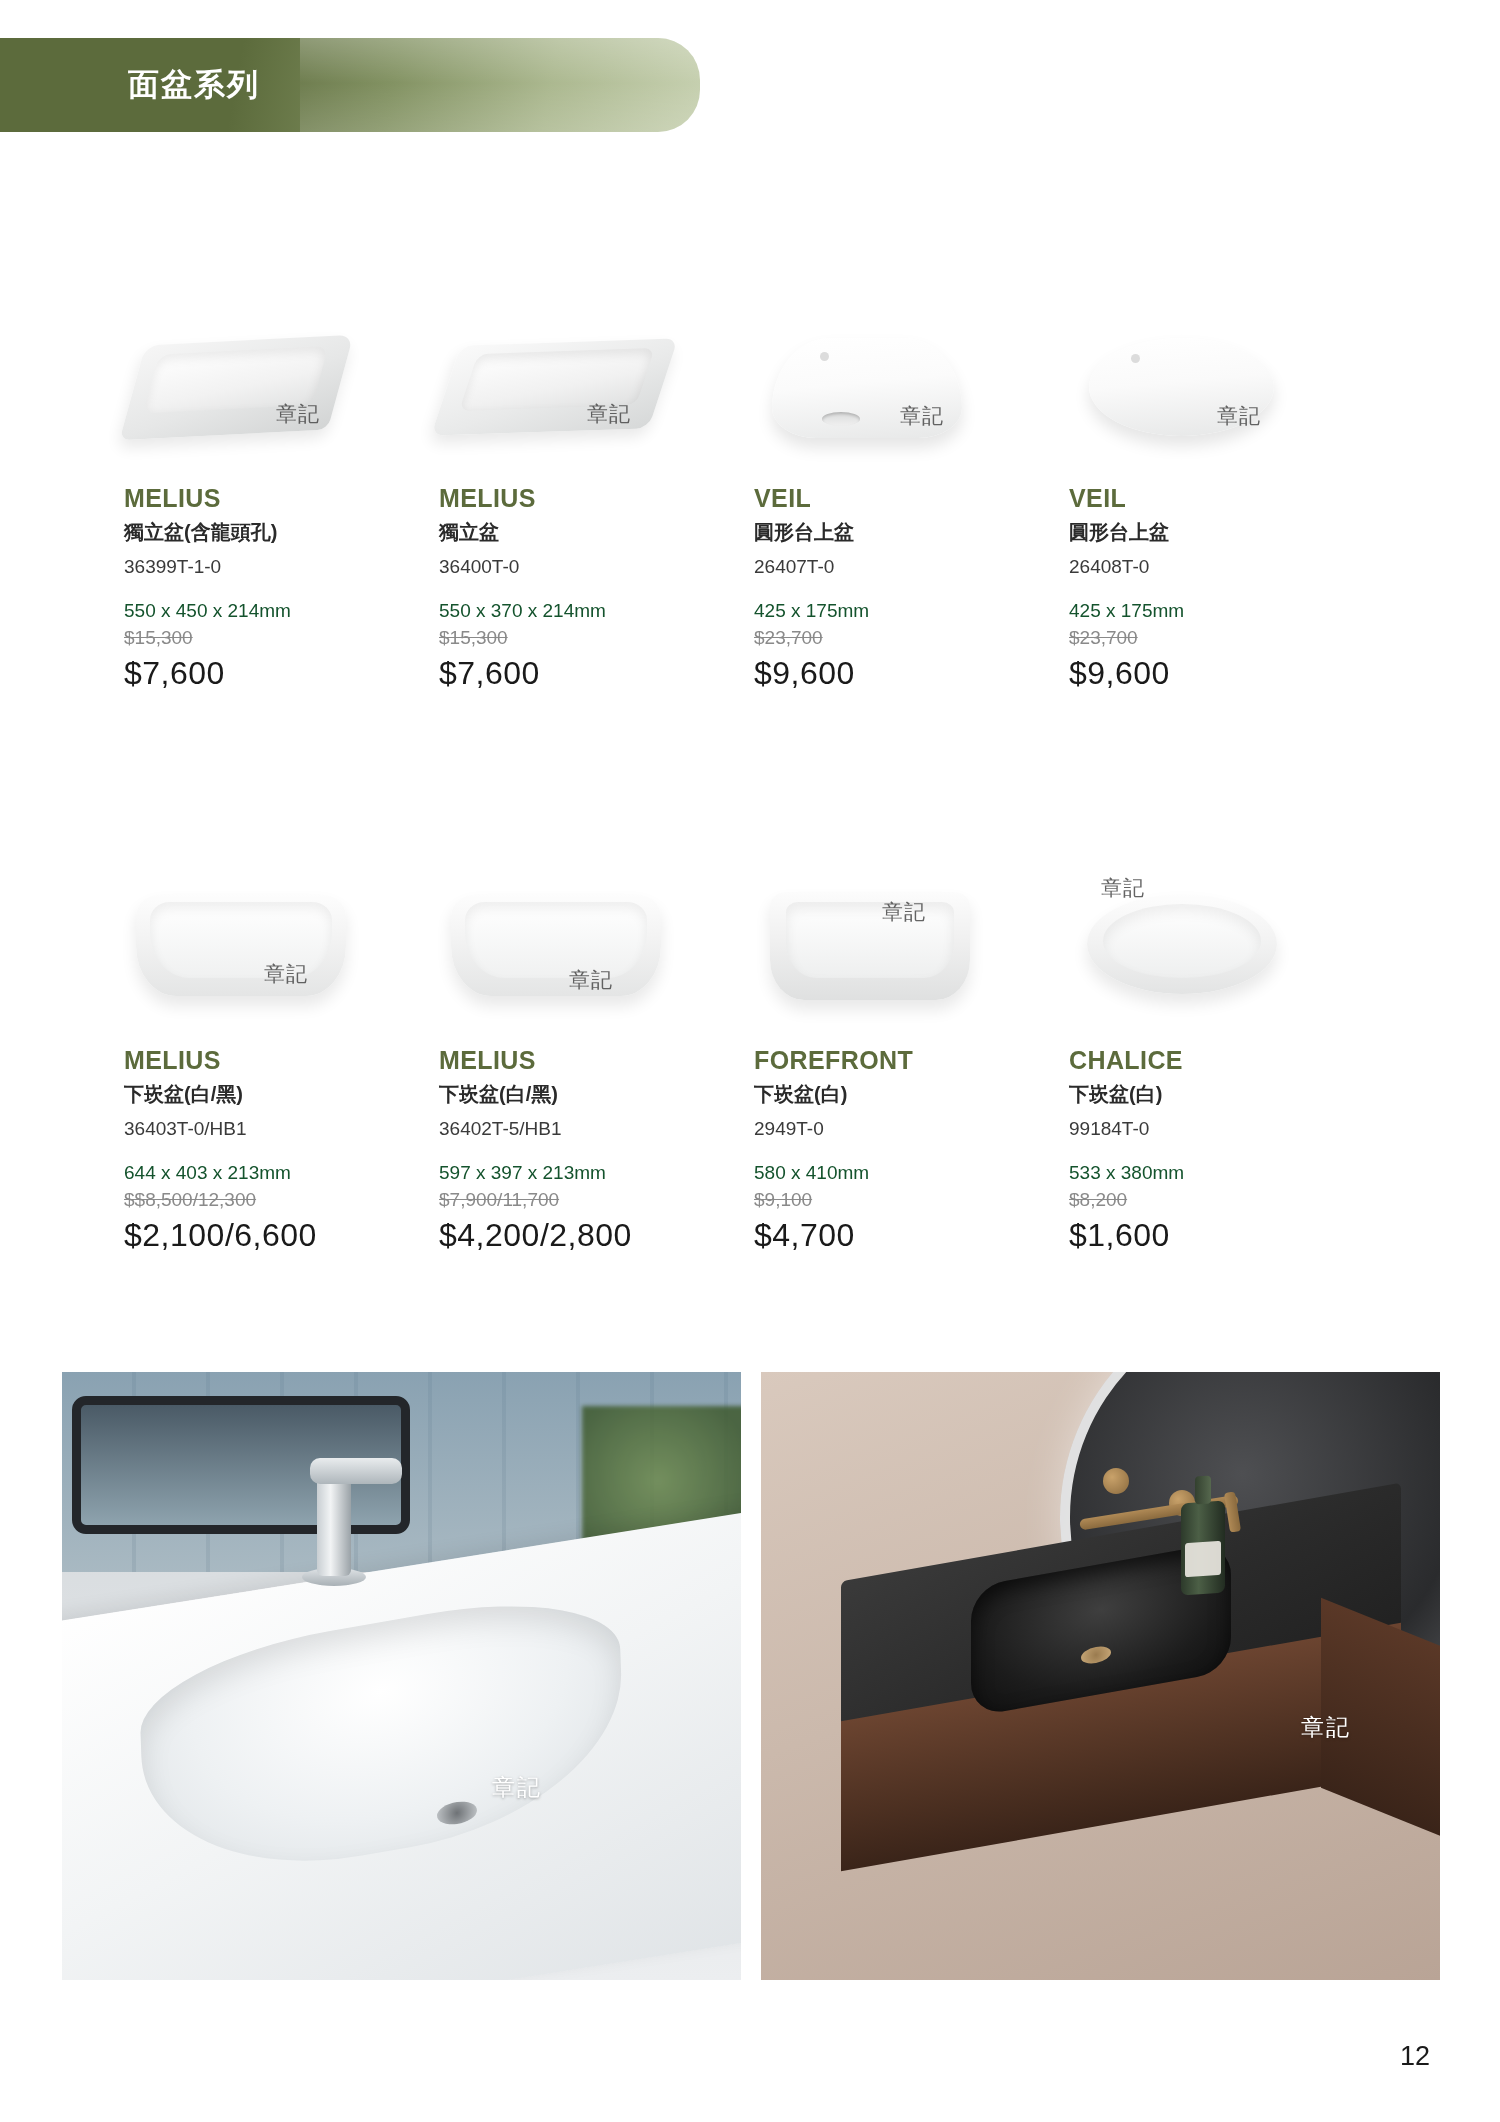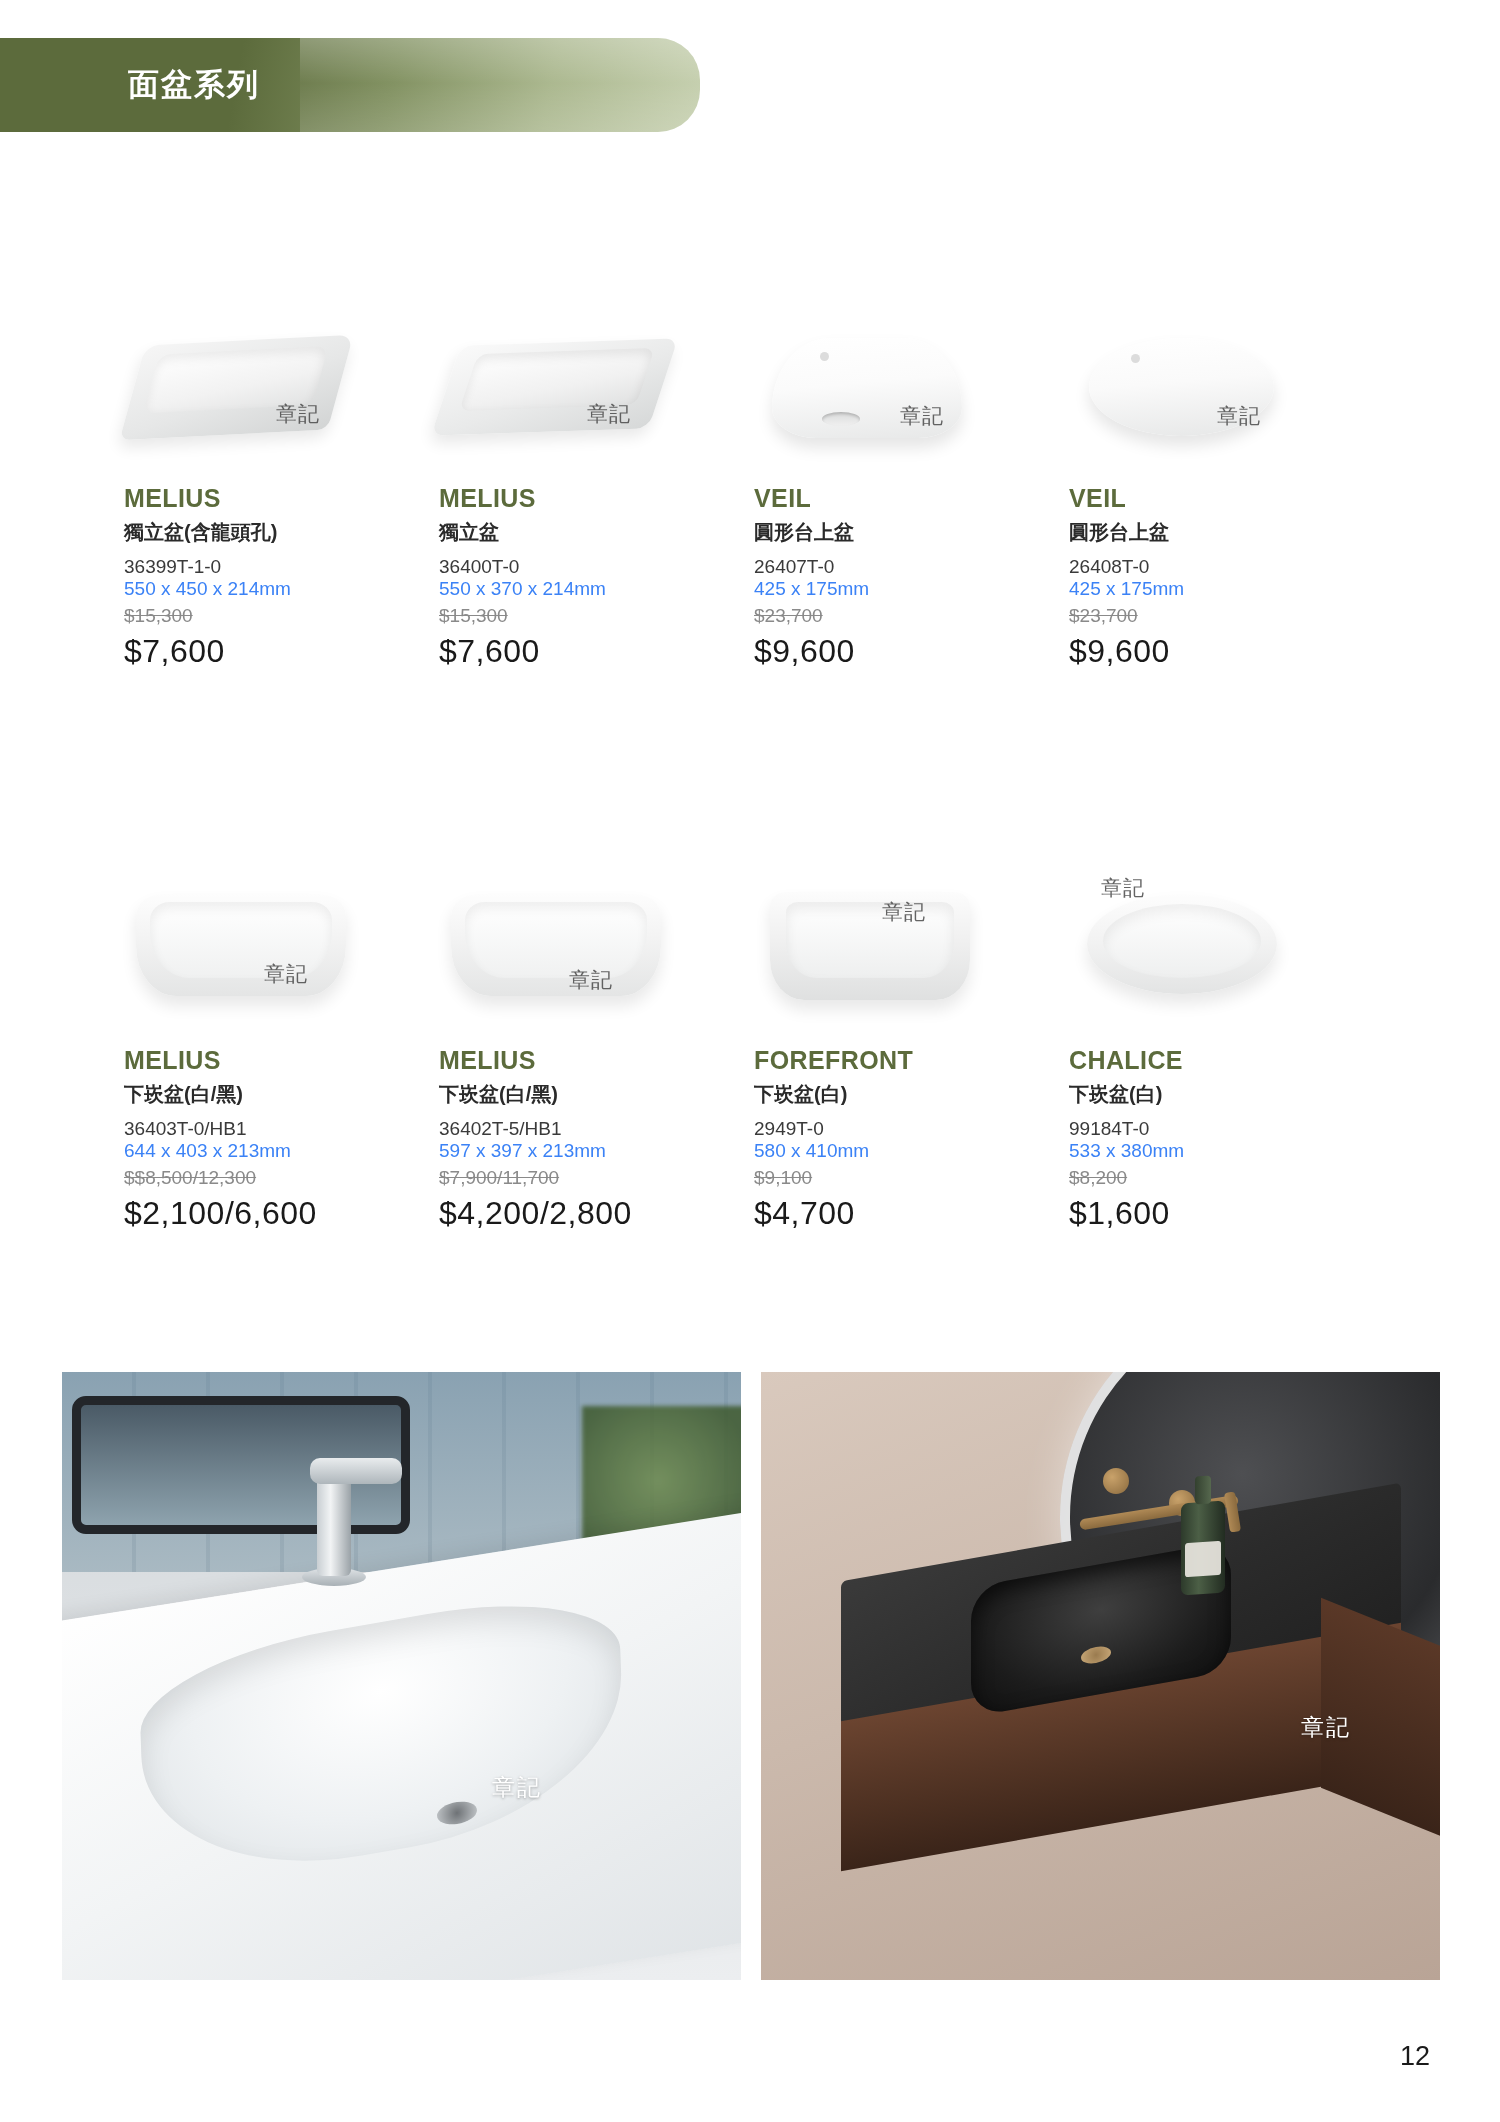--- a/index.html
+++ b/index.html
@@ -205,23 +205,23 @@
     font-size: 20px;
     font-weight: bold;
     margin-top: 6px;
   }
   .model {
     color: #3a3a3a;
     font-size: 19px;
     margin-top: 10px;
   }
   .dims {
-    color: #3b82f6;
+    color: #14532d;
     font-size: 19px;
-    margin-top: 0;
+    margin-top: 22px;
   }
   .oldprice {
     color: #8a8a8a;
     font-size: 19px;
     margin-top: 5px;
     text-decoration: line-through;
   }
   .price {
     color: #1a1a1a;
     font-size: 32px;

